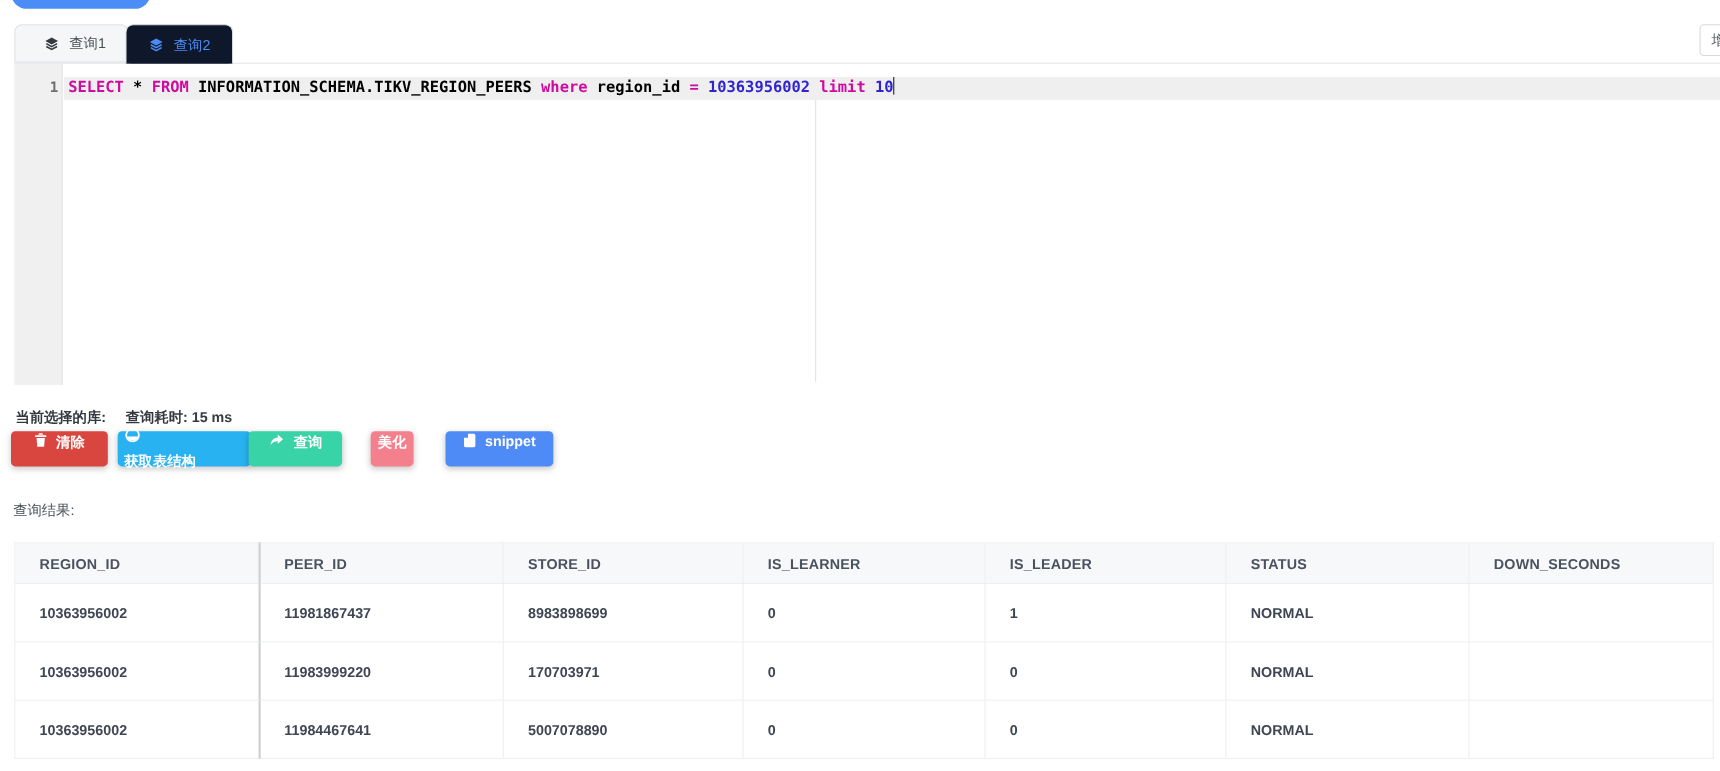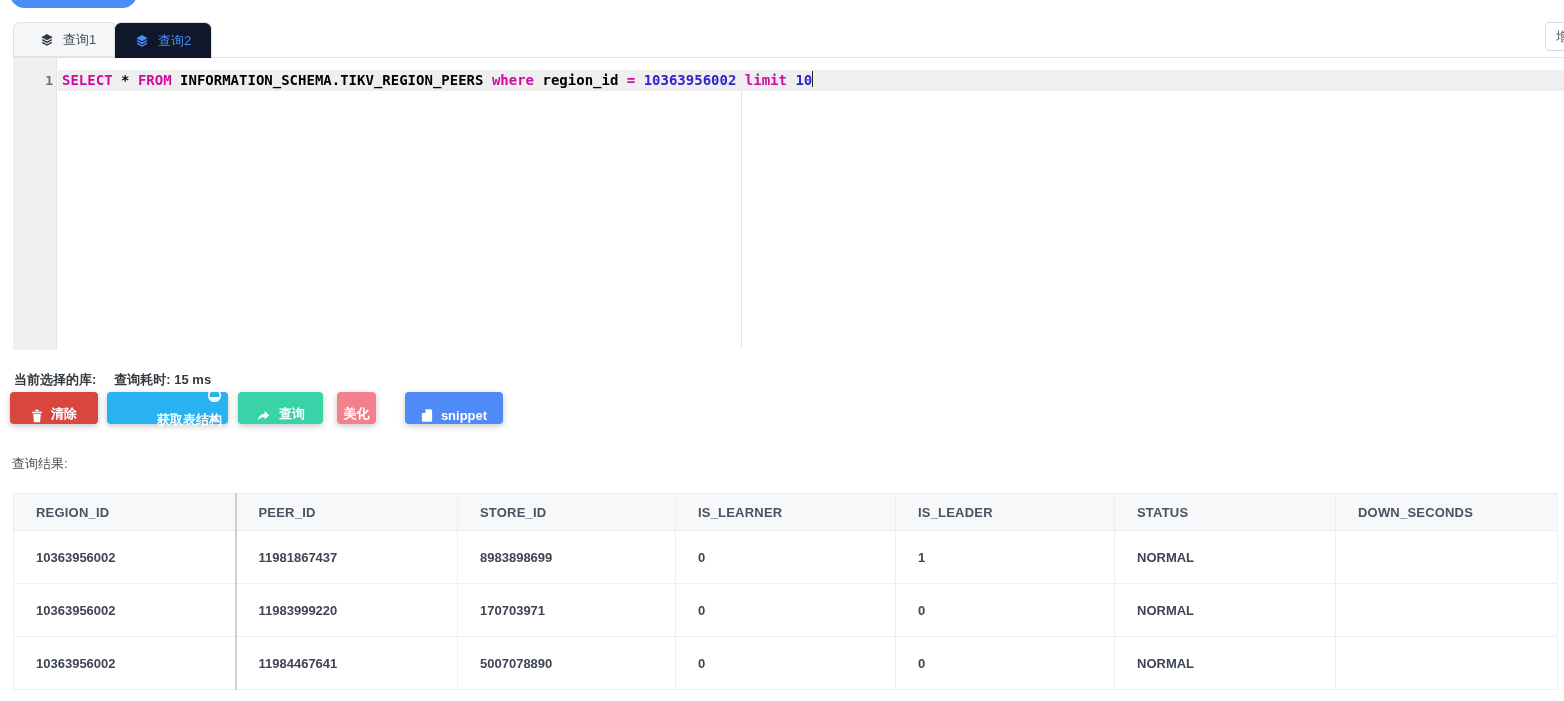--- a/index.html
+++ b/index.html
@@ -39,25 +39,25 @@
   .tok-plain{color:#000;}
   .cursor{display:inline-block;width:1px;height:16px;background:#222;vertical-align:-2px;}
 
   
   .status{position:absolute;left:14px;top:371px;font-size:13px;font-weight:bold;color:#343a40;
           display:flex;gap:18px;}
 
   
   .btn{position:absolute;top:392px;height:32px;border:none;border-radius:4px;color:#fff;
        font-family:"Liberation Sans",sans-serif;font-weight:bold;font-size:13px;
-       display:flex;align-items:flex-end;justify-content:center;gap:8px;
+       display:flex;align-items:flex-start;justify-content:center;gap:8px;
        box-shadow:0 2px 6px rgba(0,0,0,.22);cursor:pointer;}
   .btn-clear{left:10px;width:88px;background:var(--btn-clear);}
   .btn-schema{left:107px;width:121px;background:var(--btn-schema);flex-direction:column;}
-  .btn-query{left:238px;width:85px;background:var(--btn-query);}
+  .btn-query{left:226px;width:85px;background:var(--btn-query);}
   .btn-beautify{left:337px;width:39px;background:var(--btn-beautify);}
   .btn-snippet{left:405px;width:98px;background:var(--btn-snippet);}
 
   
   .results-label{position:absolute;left:12px;top:455px;font-size:13px;color:#495057;text-align:center;}
   table.results{position:absolute;left:13px;top:493px;width:1544px;border-collapse:collapse;
                 table-layout:fixed;font-size:13px;border:1px solid #e7e9eb;}
   table.results th{height:36px;background:#f7f8f9;color:#4a5260;font-weight:bold;text-align:left;
                    padding:0 0 0 22px;border:1px solid #edeff1;letter-spacing:.2px;}
   table.results td{height:52px;color:#3f4653;font-weight:bold;padding:0 0 0 22px;

